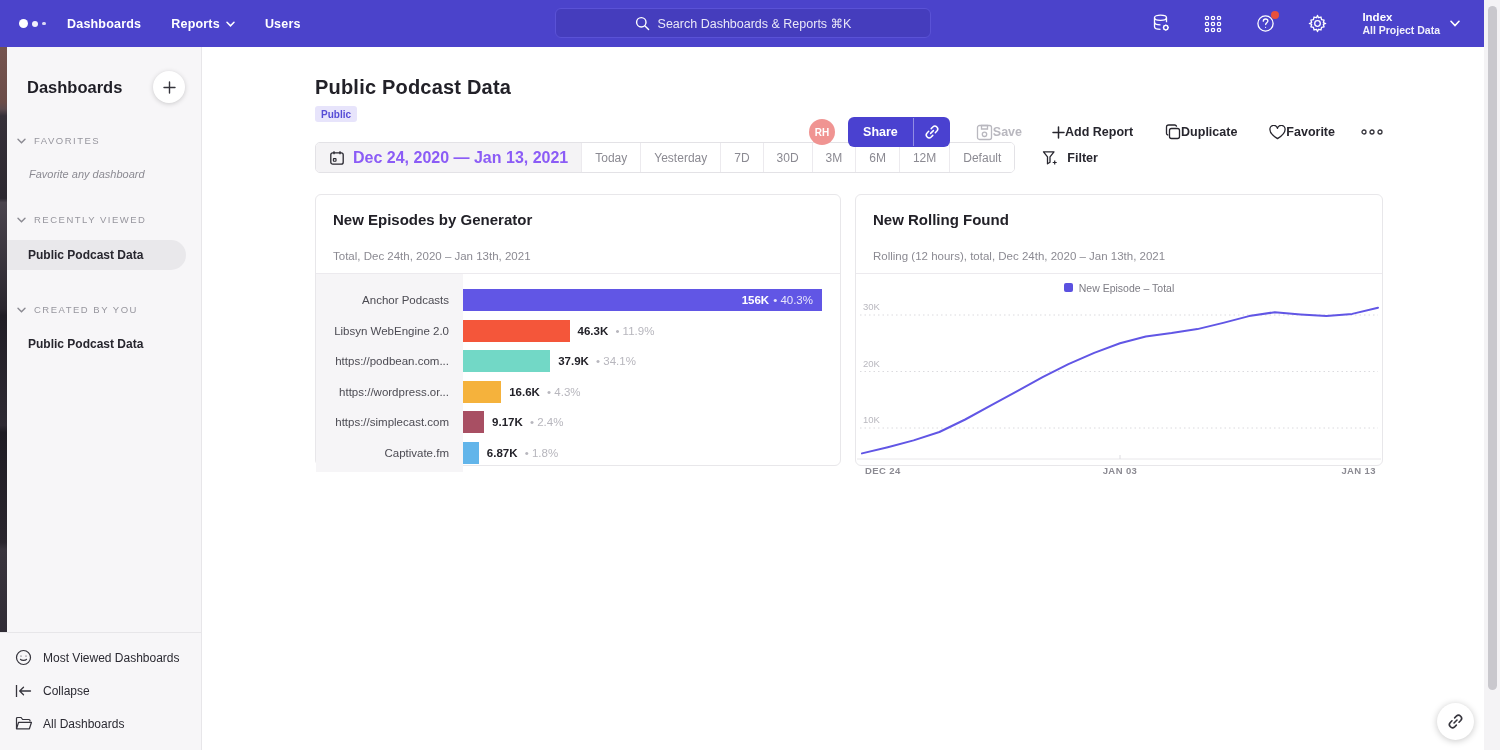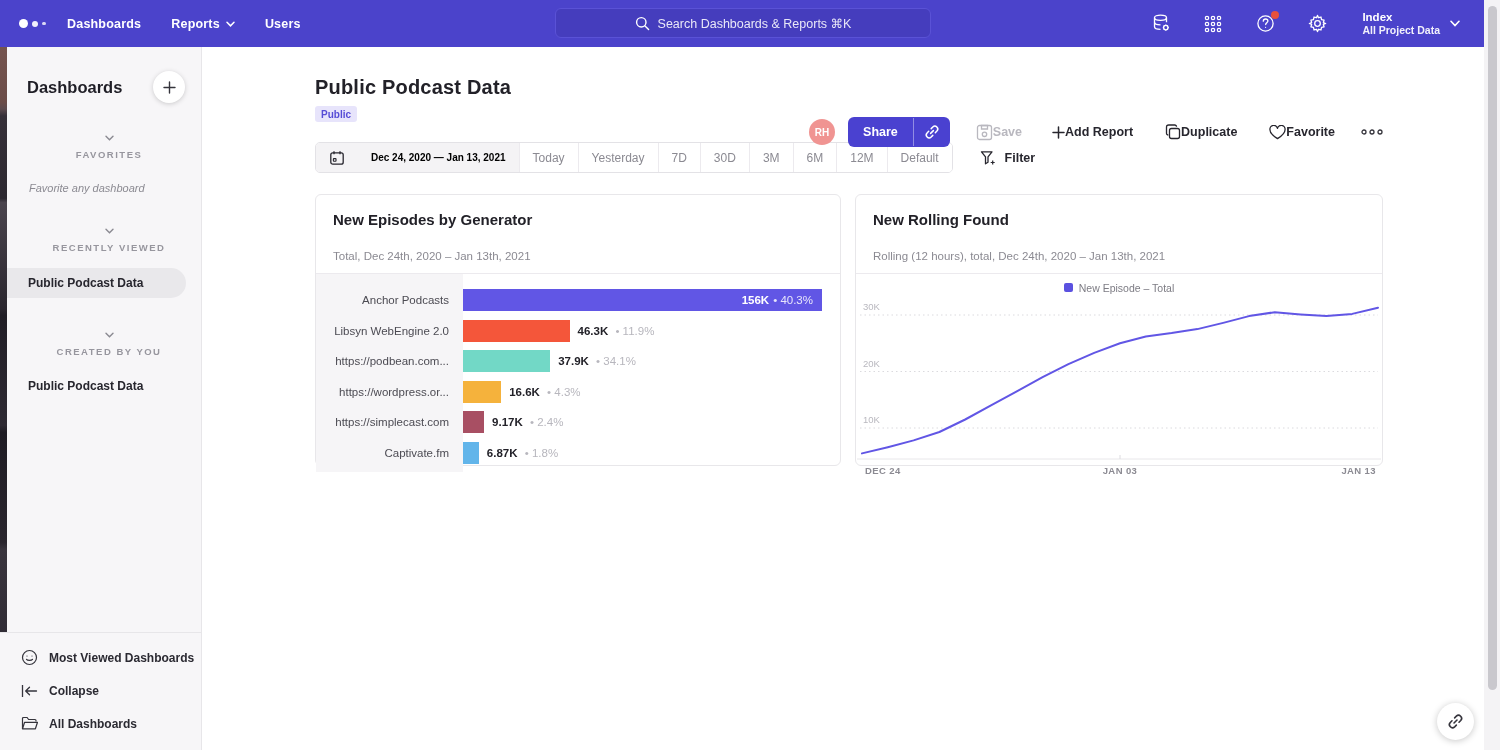--- a/index.html
+++ b/index.html
@@ -27,48 +27,48 @@
   
   .scrollbar { position:absolute; top:0; right:0; width:16px; height:750px; background:#f4f3f5; }
   .scroll-thumb { position:absolute; top:6px; left:3.5px; width:9px; height:684px; background:#c9c8cd; border-radius:5px; }
   
   .sidebar { position:absolute; top:47px; left:0; width:202px; height:703px; background:#f7f6f8; border-right:1px solid #e7e6e9; }
   .left-strip { position:absolute; top:0; left:0; width:7px; height:688px;
     background:linear-gradient(#75544f 0%, #6b4c48 8%, #5c4a4e 9%, #363039 10%, #2c2830 22%, #4a444d 22.6%, #2b272f 38%, #211e26 39%, #2e2a33 55%, #1f1c24 56%, #2a262e 72%, #39343d 73%, #2c2831 92%, #302c35 100%); }
   .sb-title-row { display:flex; align-items:center; justify-content:space-between; padding:24px 16px 0 27px; }
   .sb-title { font-size:16.5px; font-weight:bold; color:#1f1e26; }
   .sb-plus { width:32px; height:32px; border-radius:50%; background:#fff; box-shadow:0 1px 5px rgba(0,0,0,.18); display:flex; align-items:center; justify-content:center; cursor:pointer; }
-  .sb-section-head { display:flex; align-items:center; gap:8px; margin:0 0 0 17px; color:#97969e; font-size:9.5px; font-weight:bold; letter-spacing:1.5px; cursor:pointer;flex-direction:column; }
+  .sb-section-head { display:flex; align-items:center; gap:8px; margin:0 0 0 17px; color:#97969e; font-size:9.5px; font-weight:normal; letter-spacing:1.5px; cursor:pointer; }
   .sb-sec-fav { margin-top:32px; } .sb-sec-recent { margin-top:34px; } .sb-sec-created { margin-top:34px; }
   .sb-empty { margin:22px 0 0 29px; font-size:11px; font-style:italic; color:#8b8a92; }
   .sb-item-pill { margin-top:15px; height:30px; width:186px; background:#e9e8eb; border-radius:0 16px 16px 0;
     display:flex; align-items:center; padding-left:28px; font-size:12px; font-weight:bold; color:#27262e; cursor:pointer; }
   .sb-item-plain { margin:22px 0 0 28px; font-size:12px; font-weight:bold; color:#27262e; cursor:pointer; }
   .sb-footer { position:absolute; left:0; right:0; bottom:0; border-top:1px solid #e7e6e9; padding:8px 0 10px 0; background:#f7f6f8; }
-  .sb-foot-item { height:33px; display:flex; align-items:center; gap:11px; padding-left:21px; cursor:pointer; font-size:12px; font-weight:bold; color:#2b2a32; }
+  .sb-foot-item { height:33px; display:flex; align-items:center; gap:11px; padding-left:15px; cursor:pointer; font-size:12px; font-weight:normal; color:#2b2a32; }
   
   .main { position:absolute; top:47px; left:203px; width:1281px; height:703px; background:#fff; }
   .content { position:relative; width:1068px; margin-left:112px; }
   .page-title { margin-top:29px; font-size:20px; font-weight:bold; color:#222128; letter-spacing:.2px; }
   .title-badge { display:inline-block; margin-top:7px; background:#e7e4fb; color:#564cd6; font-size:10px; font-weight:bold; padding:2.5px 6px; border-radius:3px; }
   .actions { position:absolute; top:41px; right:0; display:flex; align-items:center; }
   .avatar { width:26px; height:26px; border-radius:50%; background:#f09492; color:#fff; font-size:10px; font-weight:bold; display:flex; align-items:center; justify-content:center; }
   .share-split { display:flex; align-items:stretch; height:30px; margin-left:13px; border-radius:6px; overflow:hidden; background:#4a41d0; cursor:pointer; }
   .share-main { display:flex; align-items:center; padding:0 15px; color:#fff; font-size:12.5px; font-weight:bold; }
   .share-div { width:1px; background:rgba(255,255,255,.4); margin:1px 0; }
   .share-link { width:36px; display:flex; align-items:center; justify-content:center; }
   .act-btn { display:flex; align-items:center; gap:0; font-size:12.5px; font-weight:bold; color:#27262e; cursor:pointer; }
   .act-save { margin-left:26px; color:#b9b8bf; cursor:default; }
   .act-add { margin-left:30px; } .act-dup { margin-left:32px; } .act-fav { margin-left:32px; }
   .act-more { margin-left:26px; cursor:pointer; display:flex; align-items:center; }
   
   .toolbar { margin-top:20px; display:flex; align-items:center; }
   .date-group { display:flex; align-items:stretch; height:31px; border:1px solid #e3e2e6; border-radius:5px; overflow:hidden; background:#fff; }
   .seg { display:flex; align-items:center; padding:0 13px; font-size:12px; color:#8b8a92; border-left:1px solid #eceaee; cursor:pointer; background:#fff; }
-  .seg-date { background:#f4f3f5; border-left:none; gap:26px; font-size:10px; font-weight:bold; color:#000000; }
+  .seg-date { background:#f4f3f5; border-left:none; gap:8px; font-size:16px; font-weight:bold; color:#8b5cf6; }
   .filter-btn { display:flex; align-items:center; gap:9px; margin-left:27px; font-size:12.5px; font-weight:bold; color:#27262e; cursor:pointer; }
   
   .cards { margin-top:21px; display:flex; gap:14px; }
   .card { background:#fff; border:1px solid #e8e7ea; border-radius:6px; }
   .card-bar { width:526px; height:272px; }
   .card-line { width:528px; height:272px; }
   .card-head { padding:16px 17px 11px 17px; border-bottom:1px solid #eceaee; }
   .card-title { font-size:15px; font-weight:bold; color:#222128; }
   .card-sub { margin-top:22px; font-size:11.5px; color:#8b8a92; }
   

